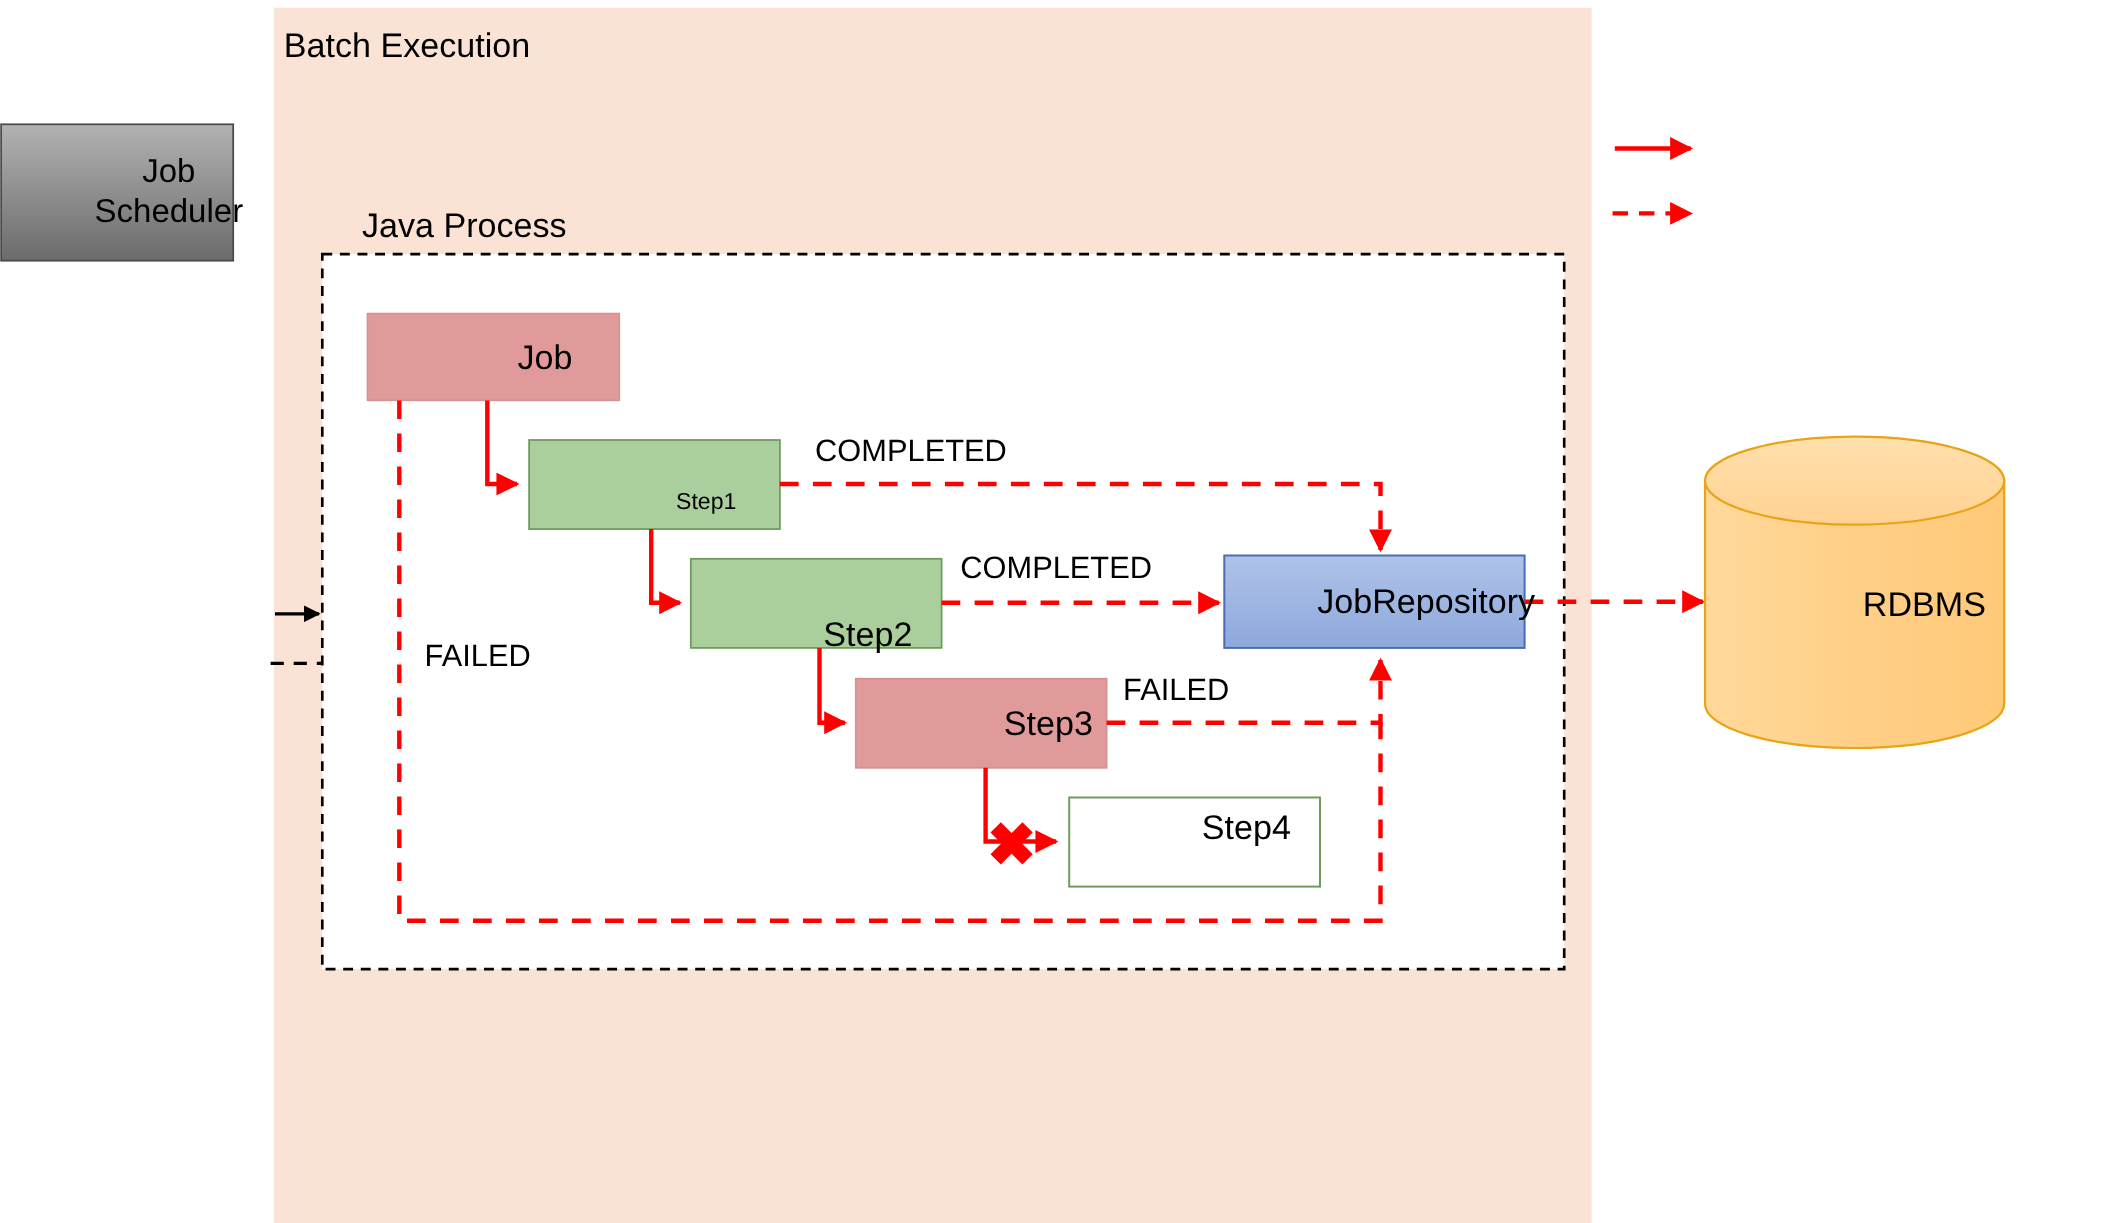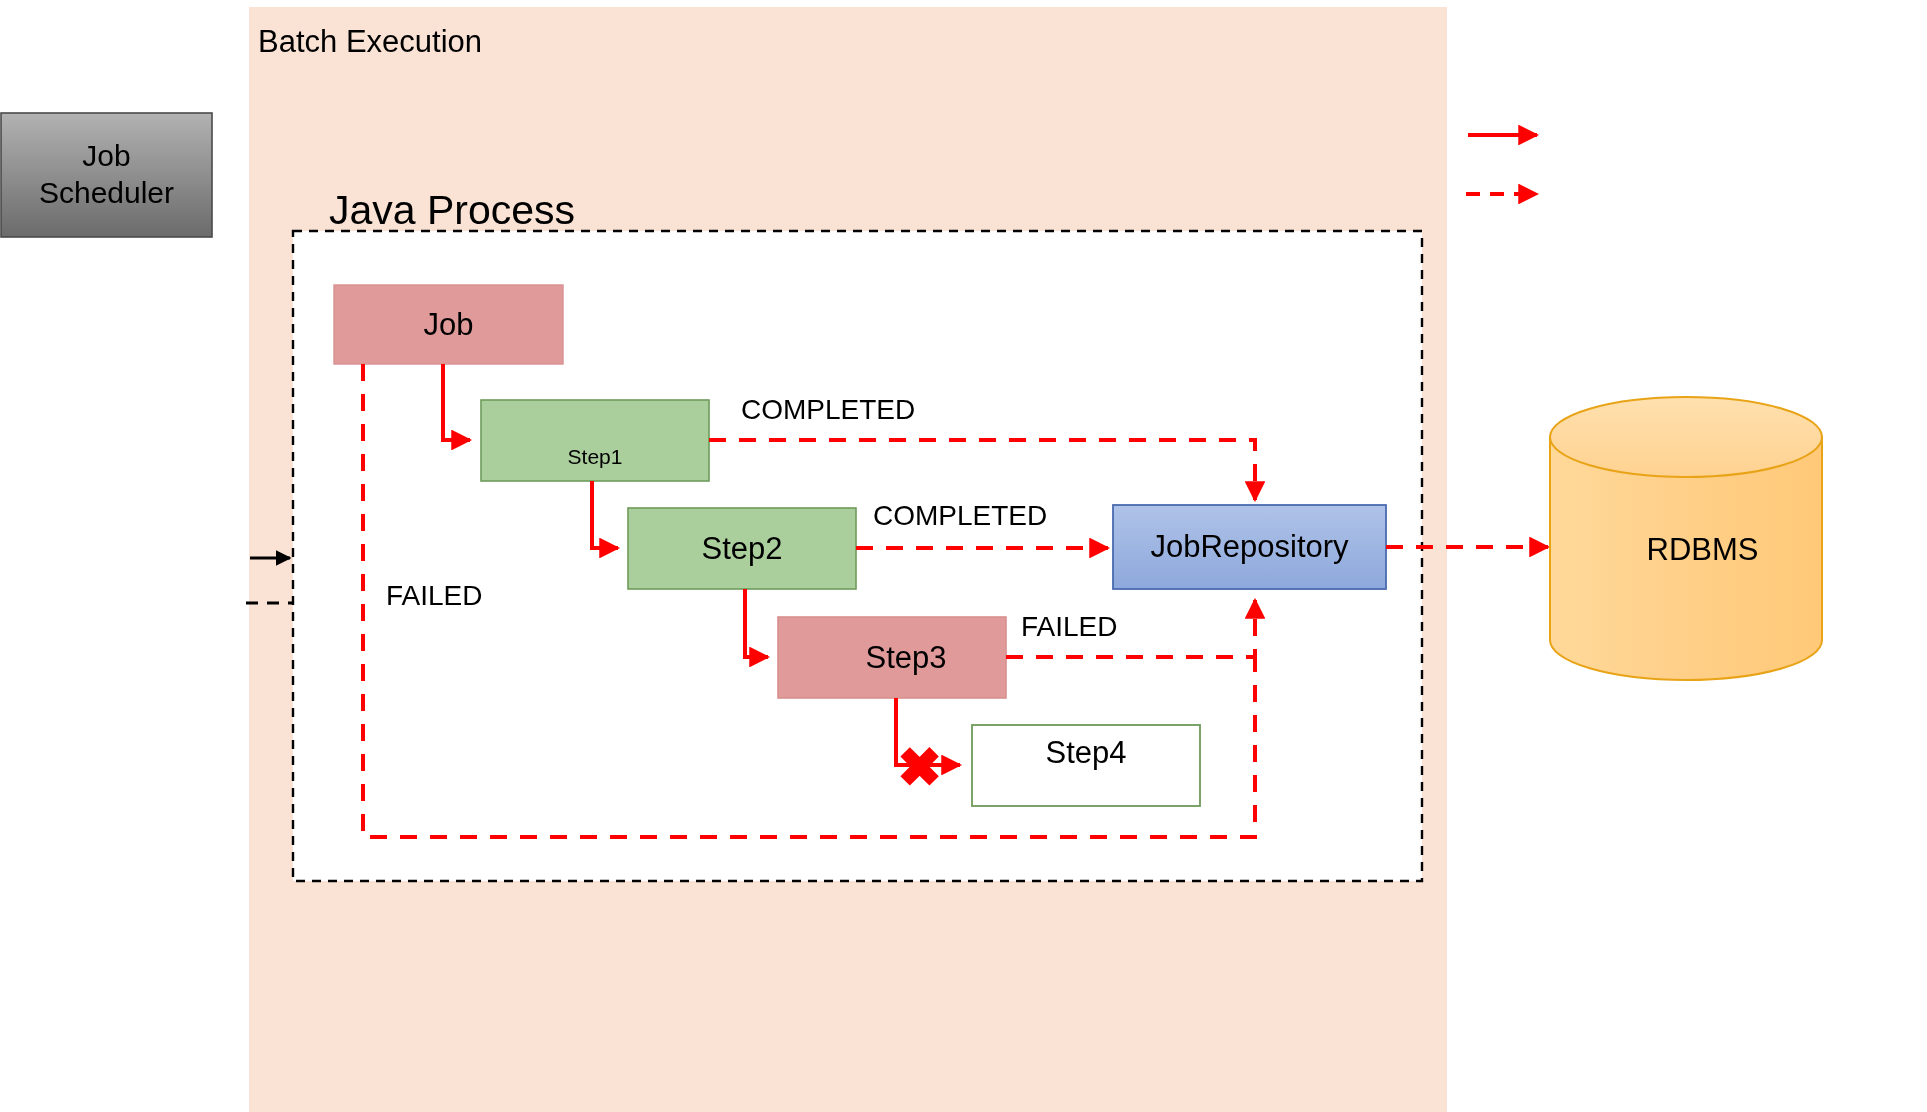--- a/index.html
+++ b/index.html
@@ -19,20 +19,21 @@
     white-space:nowrap;
     pointer-events:none;
   }
   .boxtext{
     position:absolute;
     display:flex;align-items:center;justify-content:center;
     text-align:center;
     color:#000;
     font-family:"Liberation Sans", sans-serif;
     line-height:1.22;
+    padding-left:47px;
   }
 </style>
 </head>
 <body>
 
 <div id="stage">
 
   <svg id="svgroot" viewBox="0 0 1927 1112">
     <defs>
       <marker id="ah-red" viewBox="0 0 10 10" refX="9" refY="5" markerWidth="5.2" markerHeight="5.2" orient="auto-start-reverse">
@@ -103,32 +104,32 @@
       <path d="M 1550 437 L 1550 640 A 136 40 0 0 0 1822 640 L 1822 437 Z" fill="url(#grad-rdbms-body)" stroke="#E8A317" stroke-width="2"></path>
       <ellipse cx="1686" cy="437" rx="136" ry="40" fill="url(#grad-rdbms-top)" stroke="#E8A317" stroke-width="2"></ellipse>
     </g>
 
     <line x1="1468" y1="135" x2="1537" y2="135" stroke="#FF0000" stroke-width="4" marker-end="url(#ah-red)"></line>
     <line x1="1466" y1="194" x2="1537" y2="194" stroke="#FF0000" stroke-width="4" stroke-dasharray="14,10" marker-end="url(#ah-red)"></line>
   </svg>
 
   <div class="lbl" style="left:258px;top:24px;font-size:31px;">Batch Execution</div>
 
-  <div class="lbl" style="left:329px;top:187px;font-size:41px;">Java Process</div>
+  <div class="lbl" style="left:329px;top:187px;font-size:31px;">Java Process</div>
 
   <div class="boxtext" style="left:1px;top:113px;width:211px;height:124px;font-size:30px;flex-direction:column;">
     <span>Job</span>
     <span>Scheduler</span>
   </div>
 
   <div class="boxtext" style="left:334px;top:285px;width:229px;height:79px;font-size:31px;">Job</div>
 
   <div class="boxtext" style="left:481px;top:416px;width:228px;height:81px;font-size:21px;text-align:right;">Step1</div>
 
-  <div class="boxtext" style="left:628px;top:508px;width:228px;height:81px;font-size:31px;border-radius:26px;">Step2</div>
+  <div class="boxtext" style="left:628px;top:536px;width:228px;height:81px;font-size:31px;border-radius:26px;">Step2</div>
 
   <div class="boxtext" style="left:778px;top:617px;width:256px;height:81px;font-size:31px;">Step3</div>
 
   <div class="boxtext" style="left:972px;top:712px;width:228px;height:81px;font-size:31px;">Step4</div>
 
   <div class="boxtext" style="left:1113px;top:505px;width:273px;height:84px;font-size:31px;">JobRepository</div>
 
   <div class="boxtext" style="left:1550px;top:530px;width:305px;height:40px;font-size:31px;">RDBMS</div>
 
   <div class="lbl" style="left:741px;top:394px;font-size:28px;">COMPLETED</div>

